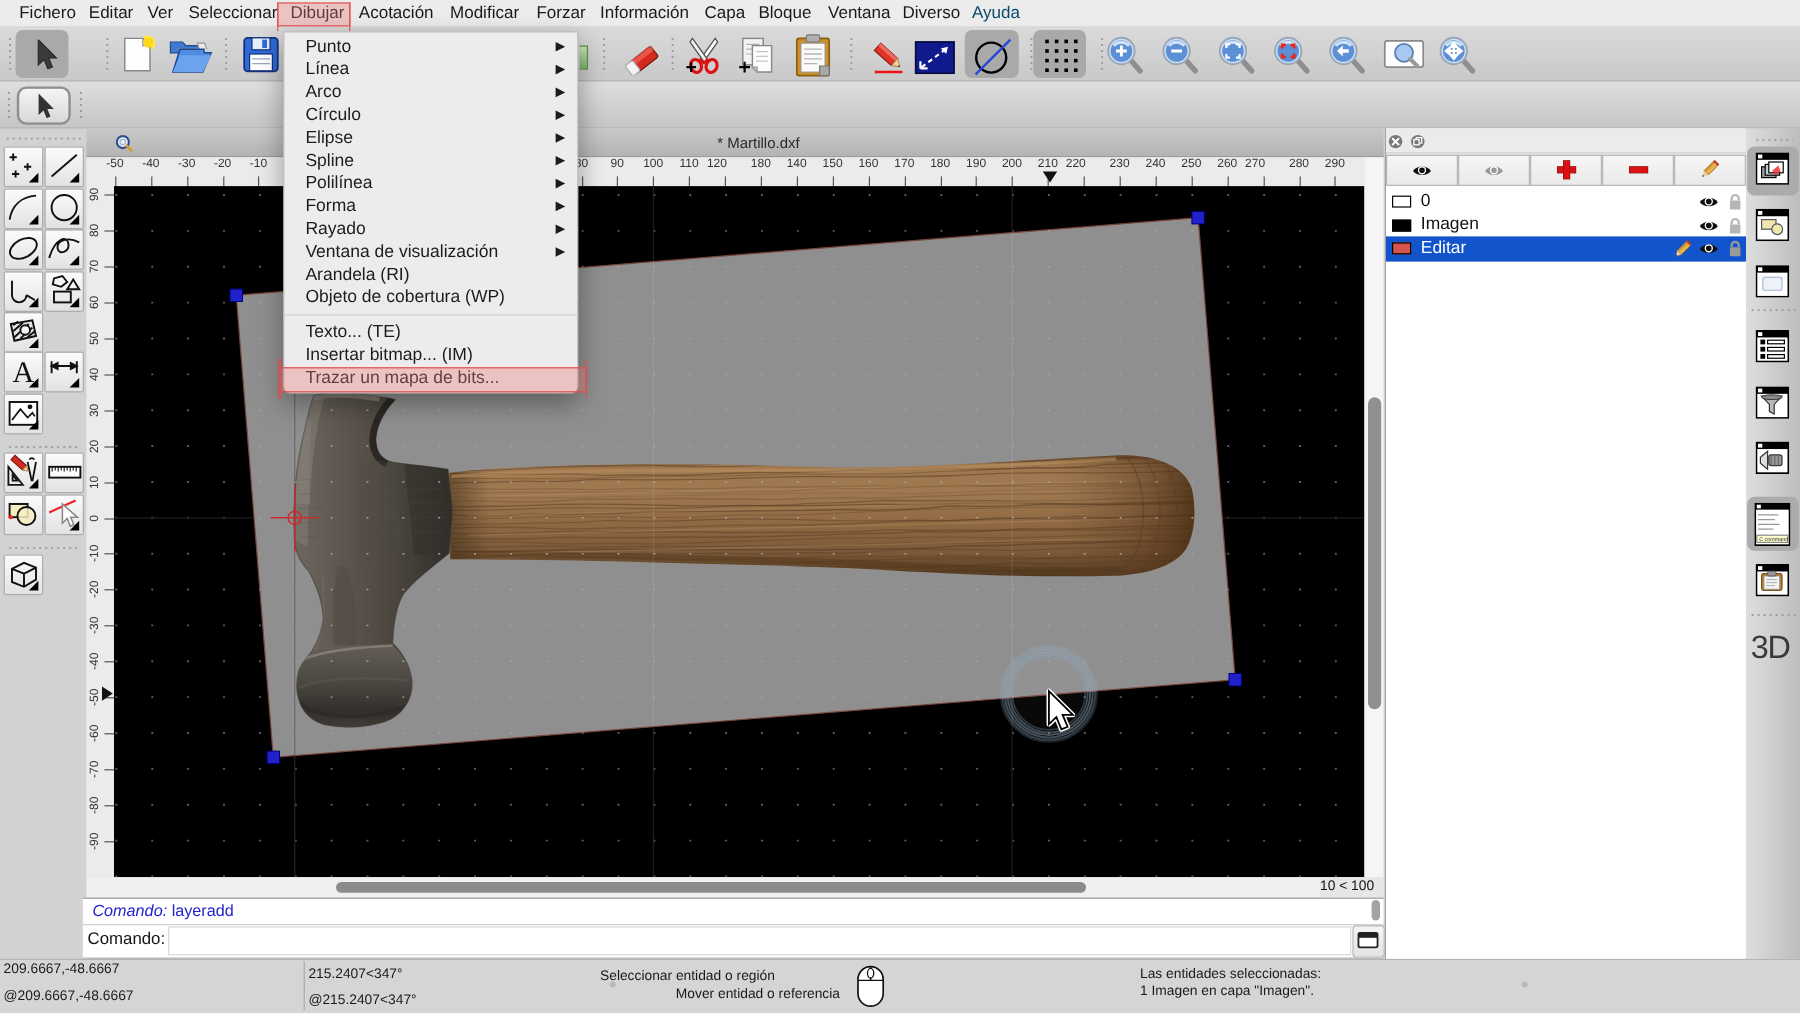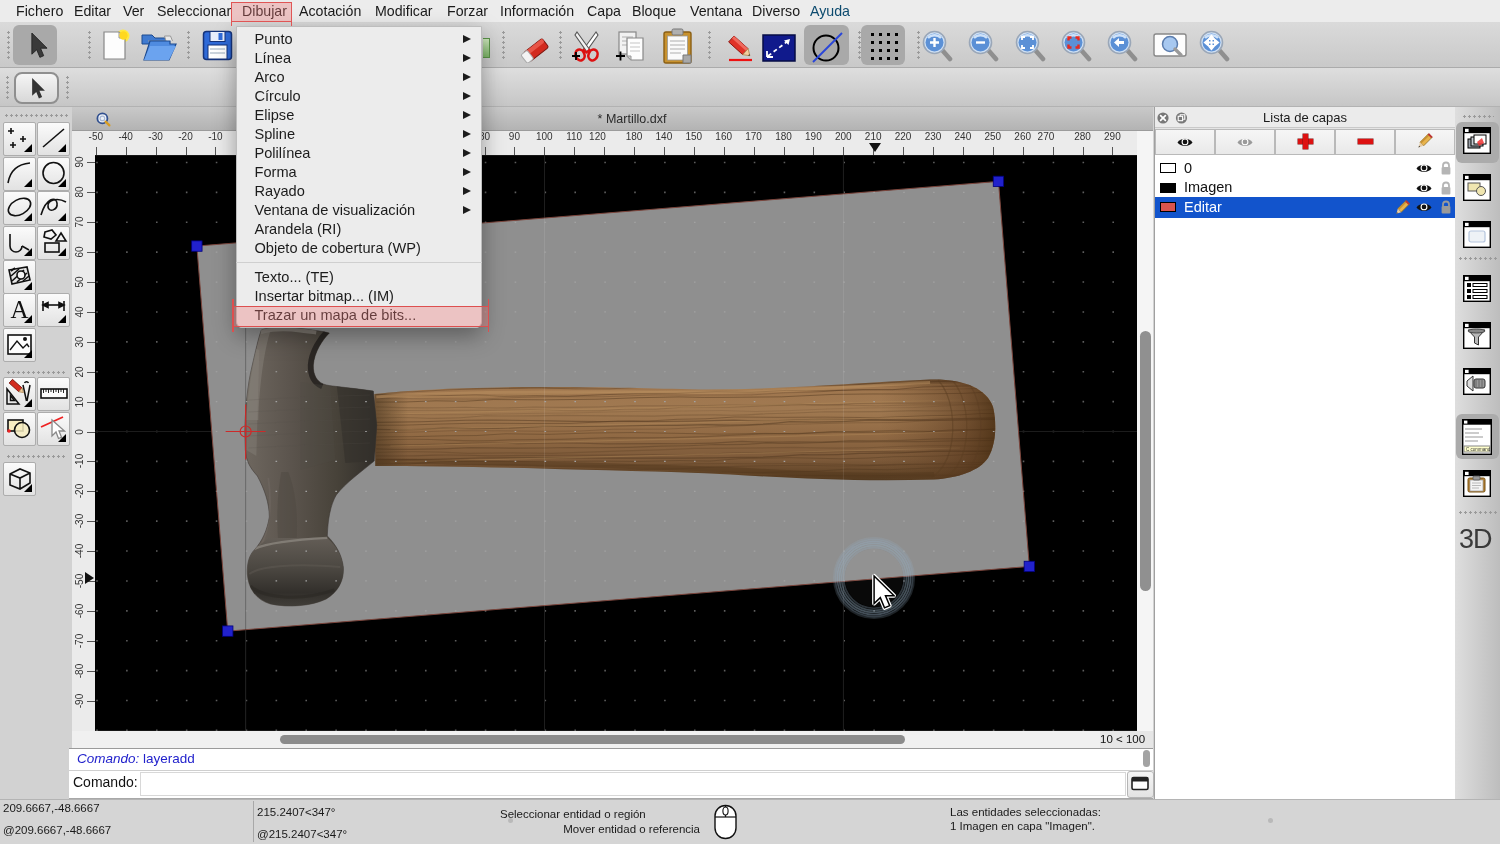--- a/index.html
+++ b/index.html
@@ -101,21 +101,21 @@
       <div class="abs" style="left:650.6px;top:0;width:30px;text-align:center;font-size:10px;color:#333">170</div>
       <div class="abs" style="left:665.6px;top:16px;width:1px;height:8px;background:#555"></div>
       <div class="abs" style="left:680.5px;top:0;width:30px;text-align:center;font-size:10px;color:#333">180</div>
       <div class="abs" style="left:695.5px;top:16px;width:1px;height:8px;background:#555"></div>
       <div class="abs" style="left:710.4px;top:0;width:30px;text-align:center;font-size:10px;color:#333">190</div>
       <div class="abs" style="left:725.4px;top:16px;width:1px;height:8px;background:#555"></div>
       <div class="abs" style="left:740.3px;top:0;width:30px;text-align:center;font-size:10px;color:#333">200</div>
       <div class="abs" style="left:755.3px;top:16px;width:1px;height:8px;background:#555"></div>
       <div class="abs" style="left:770.2px;top:0;width:30px;text-align:center;font-size:10px;color:#333">210</div>
       <div class="abs" style="left:785.2px;top:16px;width:1px;height:8px;background:#555"></div>
-      <div class="abs" style="left:800.1px;top:0;width:30px;text-align:center;font-size:10px;color:#333">220</div>
+      <div class="abs" style="left:800.1px;top:0;width:30px;font-size:10px;color:#333">220</div>
       <div class="abs" style="left:815.1px;top:16px;width:1px;height:8px;background:#555"></div>
       <div class="abs" style="left:830.0px;top:0;width:30px;text-align:center;font-size:10px;color:#333">230</div>
       <div class="abs" style="left:845.0px;top:16px;width:1px;height:8px;background:#555"></div>
       <div class="abs" style="left:859.9px;top:0;width:30px;text-align:center;font-size:10px;color:#333">240</div>
       <div class="abs" style="left:874.9px;top:16px;width:1px;height:8px;background:#555"></div>
       <div class="abs" style="left:889.8px;top:0;width:30px;text-align:center;font-size:10px;color:#333">250</div>
       <div class="abs" style="left:904.8px;top:16px;width:1px;height:8px;background:#555"></div>
       <div class="abs" style="left:919.7px;top:0;width:30px;text-align:center;font-size:10px;color:#333">260</div>
       <div class="abs" style="left:934.7px;top:16px;width:1px;height:8px;background:#555"></div>
       <div class="abs" style="left:949.6px;top:0;width:30px;text-align:left;font-size:10px;color:#333">270</div>
@@ -334,21 +334,20 @@
 <div class="abs" style="left:508px;top:818px;width:5px;height:5px;border-radius:50%;background:#b9b9b9"></div>
 <div class="abs" style="left:1268px;top:818px;width:5px;height:5px;border-radius:50%;background:#b9b9b9"></div>
 <svg class="abs" style="left:713px;top:804px" width="26" height="36" viewBox="0 0 26 36">
 <rect x="2" y="1.5" width="21" height="33" rx="10.5" fill="#fff" stroke="#111" stroke-width="1.4"></rect>
 <line x1="2" y1="13" x2="23" y2="13" stroke="#111" stroke-width="1.2"></line>
 <line x1="12.5" y1="1.5" x2="12.5" y2="13" stroke="#111" stroke-width="1.2"></line>
 <ellipse cx="12.5" cy="7" rx="2.6" ry="4" fill="#fff" stroke="#111" stroke-width="1.1"></ellipse>
 </svg>
 <div class="abs" style="left:1154px;top:107px;width:301px;height:692px;background:#fff;border-left:1px solid #a0a0a0"></div>
 <div class="abs" style="left:1155px;top:107px;width:300px;height:21px;background:#ebebeb;border-bottom:1px solid #c9c9c9"></div>
-<div class="abs" style="left:1155px;top:107px;width:300px;height:21px;line-height:21px;text-align:center;font-size:13px;color:#1a1a1a">Lista de capas</div>
 <svg class="abs" style="left:1157px;top:112px" width="32" height="12" viewBox="0 0 32 12">
 <circle cx="6" cy="6" r="5.6" fill="#787878"></circle>
 <path d="M3.6 3.6 L8.4 8.4 M8.4 3.6 L3.6 8.4" stroke="#fff" stroke-width="1.7" stroke-linecap="round"></path>
 <circle cx="24.5" cy="6" r="5.6" fill="#787878"></circle>
 <rect x="21.2" y="4.3" width="4.4" height="4.4" fill="none" stroke="#fff" stroke-width="1.1"></rect>
 <path d="M23.2 4.3 v-1.6 h4.6 v4.6 h-1.6" fill="none" stroke="#fff" stroke-width="1.1"></path>
 </svg>
 <div class="abs" style="left:1155px;top:128px;width:300px;height:27px;background:#e4e4e4"></div>
 <div class="abs" style="left:1155px;top:128.5px;width:60px;height:26px;background:linear-gradient(#f6f6f6,#e9e9e9);border:1px solid #b9b9b9"></div>
 <div class="abs" style="left:1215px;top:128.5px;width:60px;height:26px;background:linear-gradient(#f6f6f6,#e9e9e9);border:1px solid #b9b9b9"></div>

